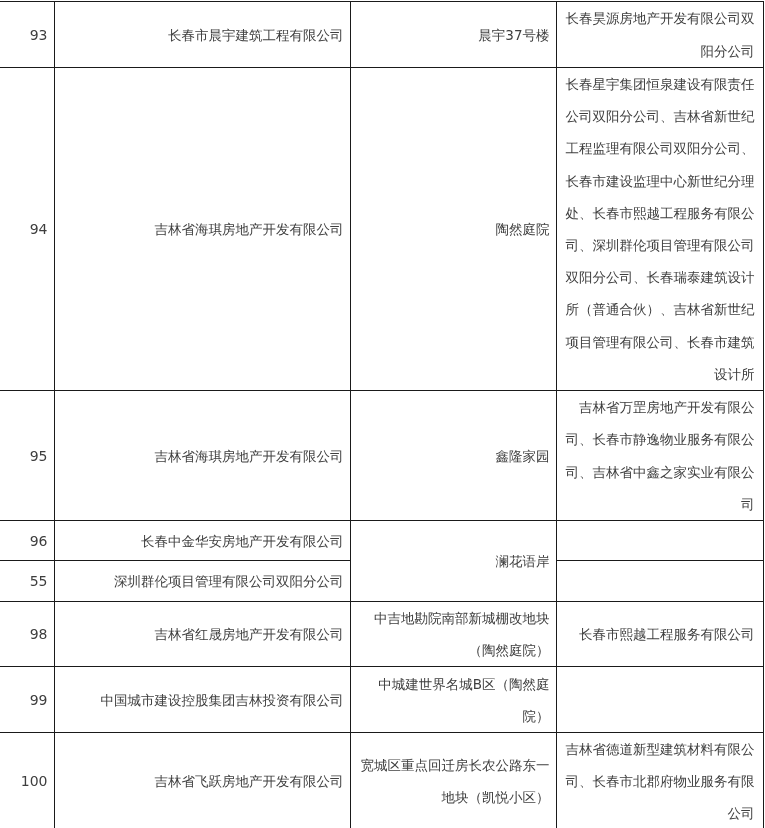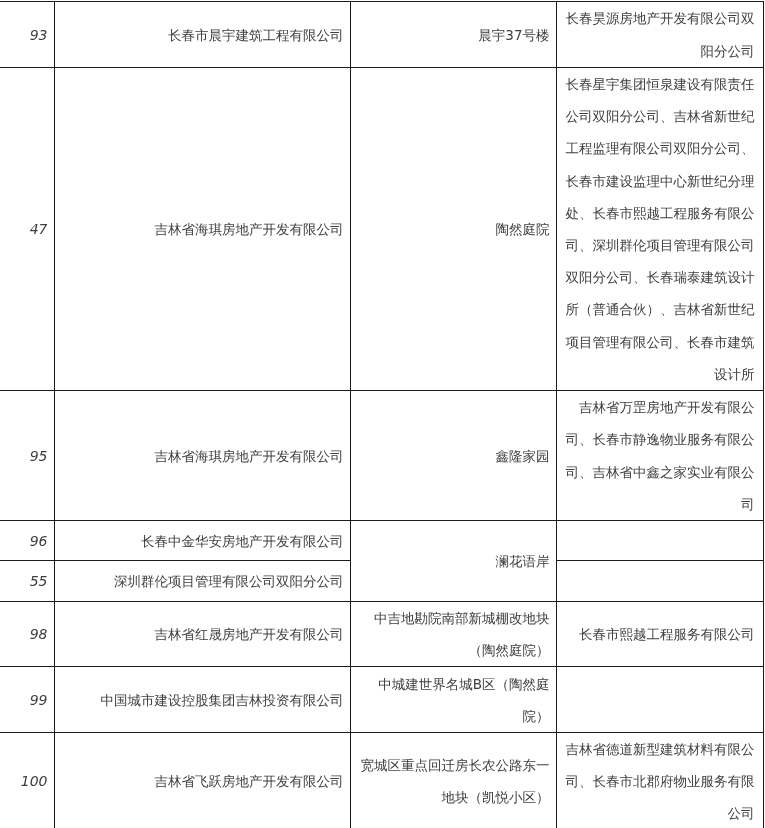--- a/index.html
+++ b/index.html
@@ -4,41 +4,41 @@
 <style>
   html, body { margin:0; padding:0; background:#ffffff; }
   body { width:765px; height:828px; overflow:hidden; position:relative;
          font-family:"DejaVu Sans","Liberation Sans",sans-serif; color:#3e3e3e; }
   table { position:absolute; left:0; top:1px; border-collapse:collapse; table-layout:fixed; width:763px; }
   td { border:1.5px solid #1a1a1a; text-align:right; vertical-align:middle; font-size:13.5px;
        line-height:32px; padding:0 6px; word-break:break-all; }
   td.num { font-size:14px; }
   td.c4 { line-height:32.2px; padding:0 8px; }
   col.c1 { width:54px; } col.c2 { width:296px; } col.c3 { width:206px; } col.c4 { width:207px; }
-  td.edge-left { border-left:none;font-style:italic; }
+  td.edge-left { border-left:none; }
 </style>
 </head>
 <body>
 
 <table>
   <colgroup>
       <col class="c1">
       <col class="c2">
       <col class="c3">
       <col class="c4">
     </colgroup>
   <tbody>
     <tr style="height:66px">
       <td class="num edge-left">93</td>
       <td>长春市晨宇建筑工程有限公司</td>
       <td>晨宇37号楼</td>
       <td class="c4">长春昊源房地产开发有限公司双阳分公司</td>
     </tr>
     <tr style="height:321px">
-      <td class="num edge-left">47</td>
+      <td class="num edge-left">94</td>
       <td>吉林省海琪房地产开发有限公司</td>
       <td>陶然庭院</td>
       <td class="c4">长春星宇集团恒泉建设有限责任公司双阳分公司、吉林省新世纪工程监理有限公司双阳分公司、长春市建设监理中心新世纪分理处、长春市熙越工程服务有限公司、深圳群伦项目管理有限公司双阳分公司、长春瑞泰建筑设计所（普通合伙）、吉林省新世纪项目管理有限公司、长春市建筑设计所</td>
     </tr>
     <tr style="height:130px">
       <td class="num edge-left">95</td>
       <td>吉林省海琪房地产开发有限公司</td>
       <td>鑫隆家园</td>
       <td class="c4">吉林省万罡房地产开发有限公司、长春市静逸物业服务有限公司、吉林省中鑫之家实业有限公司</td>
     </tr>

